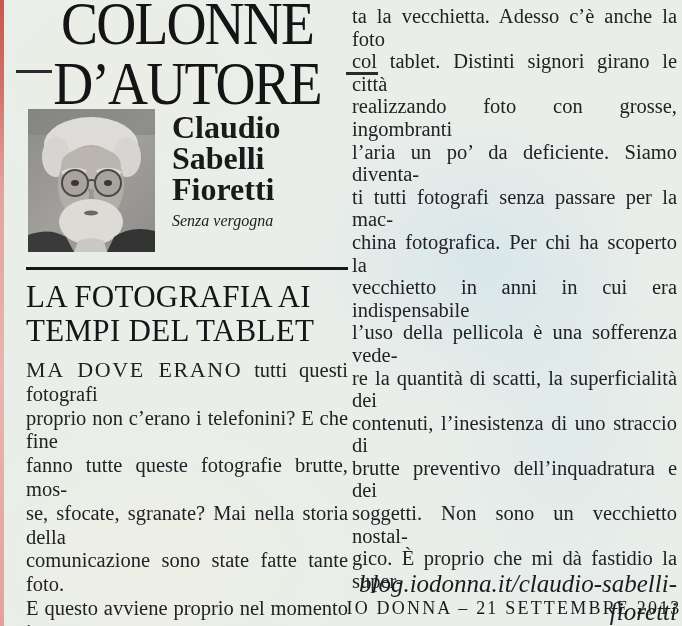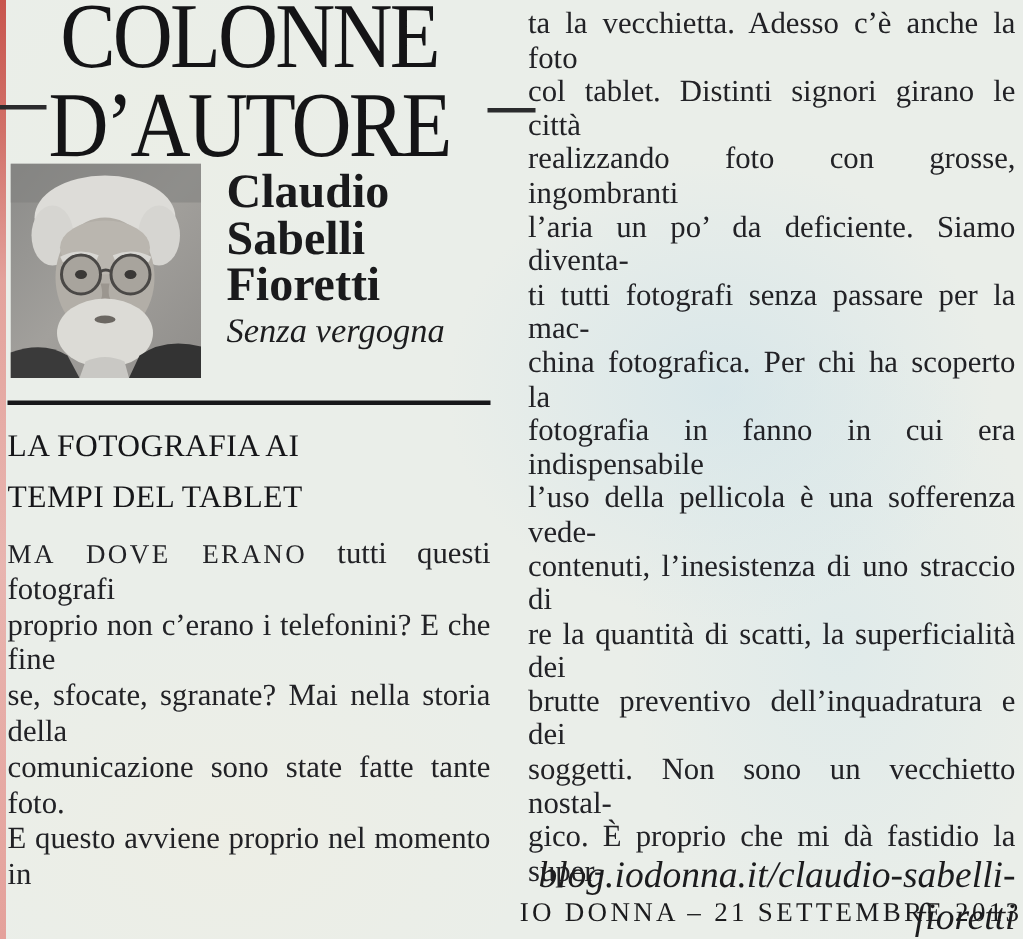--- a/index.html
+++ b/index.html
@@ -13,48 +13,48 @@
       radial-gradient(200px 300px at 560px 430px, rgba(205,228,236,.35), rgba(205,228,236,0) 70%),
       radial-gradient(220px 160px at 120px 80px, rgba(235,238,230,.9), rgba(235,238,230,0) 75%),
       radial-gradient(300px 200px at 150px 560px, rgba(240,238,226,.5), rgba(240,238,226,0) 70%),
       var(--paper);
     font-family:"Liberation Serif","DejaVu Serif",serif;
     color:var(--ink);
   }
   .scan-edge{position:absolute;left:0;top:0;width:4px;height:626px;
     background:linear-gradient(180deg,#c23a32 0%, #cd5a52 14%, #e2958e 30%, #e8aba6 60%, #e3938d 100%);
     opacity:.85;}
-  .col-left{position:absolute;left:5px;top:0;width:322px;height:447px;}
+  .col-left{position:absolute;left:26px;top:0;width:322px;height:447px;}
   .col-right{position:absolute;left:352px;top:0;width:325px;height:626px;}
 
   .masthead{position:absolute;top:-6px;left:0;width:322px;text-align:center;
     font-size:59px;line-height:57px;letter-spacing:-2px;color:var(--head-ink);
     font-weight:normal;transform:scale(.94,1.05);transform-origin:50% 0;}
   .dash{position:absolute;height:3px;background:#2b2b2d;}
   .dash-left{left:-10px;top:70px;width:36px;}
   .dash-right{left:320px;top:72px;width:32px;}
 
   .author-row{position:absolute;left:2px;top:109px;display:flex;}
   .photo{width:127px;height:143px;flex:0 0 auto;}
   .photo svg{display:block;}
   .author-names{margin-left:17px;padding-top:3px;}
   .author-name{font-weight:bold;font-size:32px;line-height:31px;color:#1a1a1c;}
-  .tagline{font-style:italic;font-size:23px;line-height:30px;margin-top:1px;color:#1d1d1f;}
+  .tagline{font-style:italic;font-size:16px;line-height:30px;margin-top:1px;color:#1d1d1f;}
 
   .divider{position:absolute;left:0;top:267px;width:322px;height:3px;background:#17171a;}
   .title{position:absolute;left:0;top:280px;width:322px;margin:0;font-weight:normal;
-    font-size:21px;line-height:34px;letter-spacing:.3px;color:#161619;}
+    font-size:31px;line-height:34px;letter-spacing:.3px;color:#161619;}
 
   .body-text .line{font-size:20.5px;line-height:23.8px;text-align:justify;text-align-last:justify;
     white-space:normal;color:var(--ink);}
   .body-left{position:absolute;left:0;top:358px;width:322px;}
   .body-right{position:absolute;left:0;top:5px;width:325px;}
   .body-right .line{line-height:22.6px;}
   .no-stretch-last .line:last-child{text-align-last:left;}
-  .lead-caps{font-size:18px;letter-spacing:1.6px;}
+  .lead-caps{font-size:22px;letter-spacing:1.6px;}
 
   .blog-line{position:absolute;left:0;top:570px;width:325px;text-align:right;
     font-style:italic;font-size:25px;color:#1c1c1e;}
   .pub-line{position:absolute;left:-8px;top:598px;width:340px;text-align:center;
     font-size:18px;letter-spacing:2.2px;color:#1b1b1d;}
 </style>
 </head>
 <body>
 
 <div class="page">
@@ -112,38 +112,39 @@
     <div class="divider"></div>
 
     <h1 class="title">
       <div>LA FOTOGRAFIA AI</div>
       <div>TEMPI DEL TABLET</div>
     </h1>
 
     <div class="body-text body-left">
       <div class="line"><span class="lead-caps">MA DOVE ERANO</span> <span>tutti questi fotografi</span></div>
     <div class="line">proprio non c’erano i telefonini? E che fine</div>
+        <div class="line">fanno tutte queste fotografie brutte, mos-</div>
         <div class="line">se, sfocate, sgranate? Mai nella storia della</div>
         <div class="line">comunicazione sono state fatte tante foto.</div>
         <div class="line">E questo avviene proprio nel momento in</div>
       </div>
   </div>
 
   <div class="col-right">
     <div class="body-text body-right no-stretch-last">
         <div class="line">ta la vecchietta. Adesso c’è anche la foto</div>
         <div class="line">col tablet. Distinti signori girano le città</div>
         <div class="line">realizzando foto con grosse, ingombranti</div>
         <div class="line">l’aria un po’ da deficiente. Siamo diventa-</div>
         <div class="line">ti tutti fotografi senza passare per la mac-</div>
         <div class="line">china fotografica. Per chi ha scoperto la</div>
-        <div class="line">fotografia in fanno in cui era indispensabile</div>
+        <div class="line">vecchietto in anni in cui era indispensabile</div>
         <div class="line">l’uso della pellicola è una sofferenza vede-</div>
+        <div class="line">re la quantità di scatti, la superficialità dei</div>
         <div class="line">contenuti, l’inesistenza di uno straccio di</div>
-        <div class="line">re la quantità di scatti, la superficialità dei</div>
         <div class="line">brutte preventivo dell’inquadratura e dei</div>
         <div class="line">soggetti. Non sono un vecchietto nostal-</div>
         <div class="line">gico. È proprio che mi dà fastidio la super-</div>
       </div>
     <div class="blog-line">blog.iodonna.it/claudio-sabelli-fioretti</div>
     <div class="pub-line">IO DONNA – 21 SETTEMBRE 2013</div>
   </div>
 </div>
 
 </body></html>

